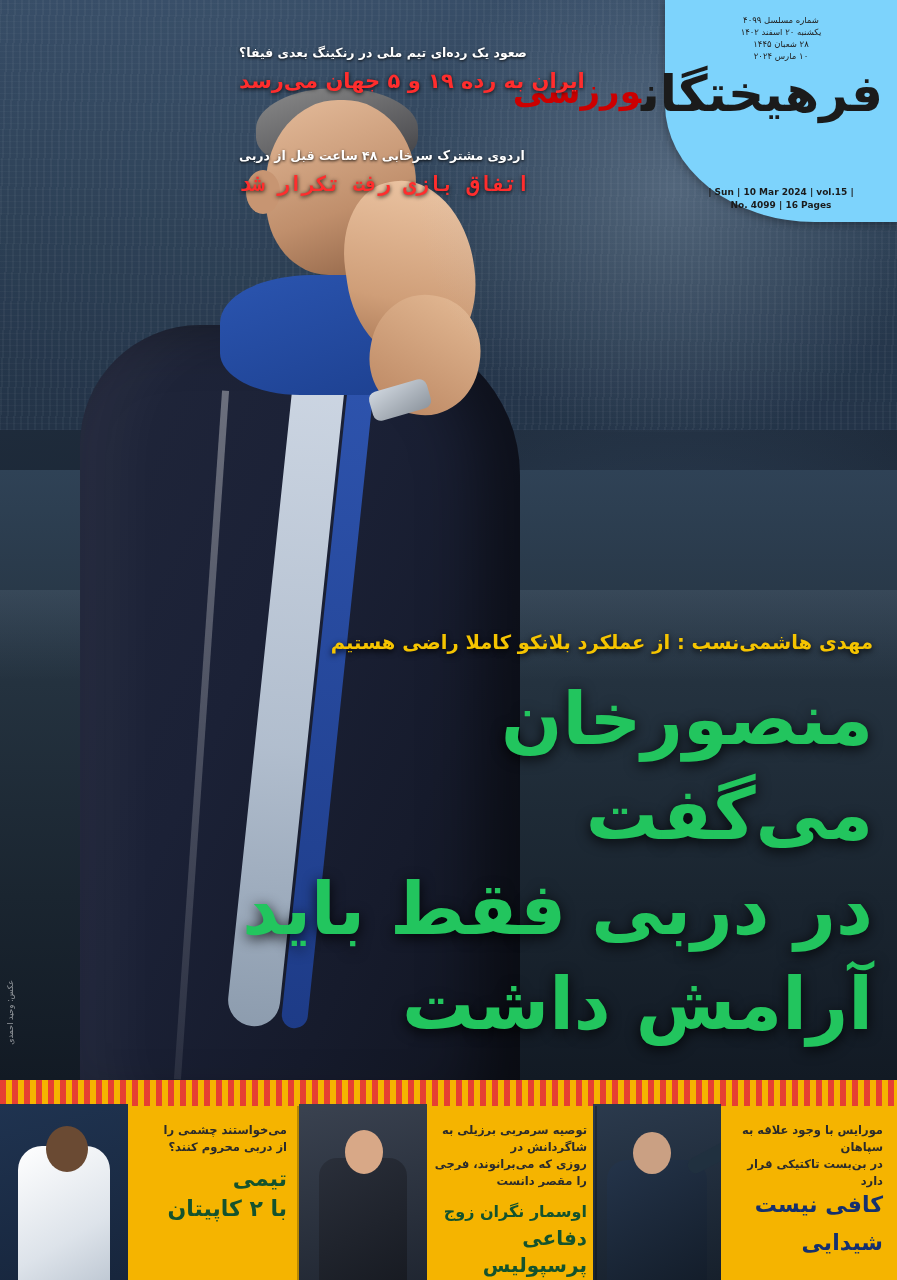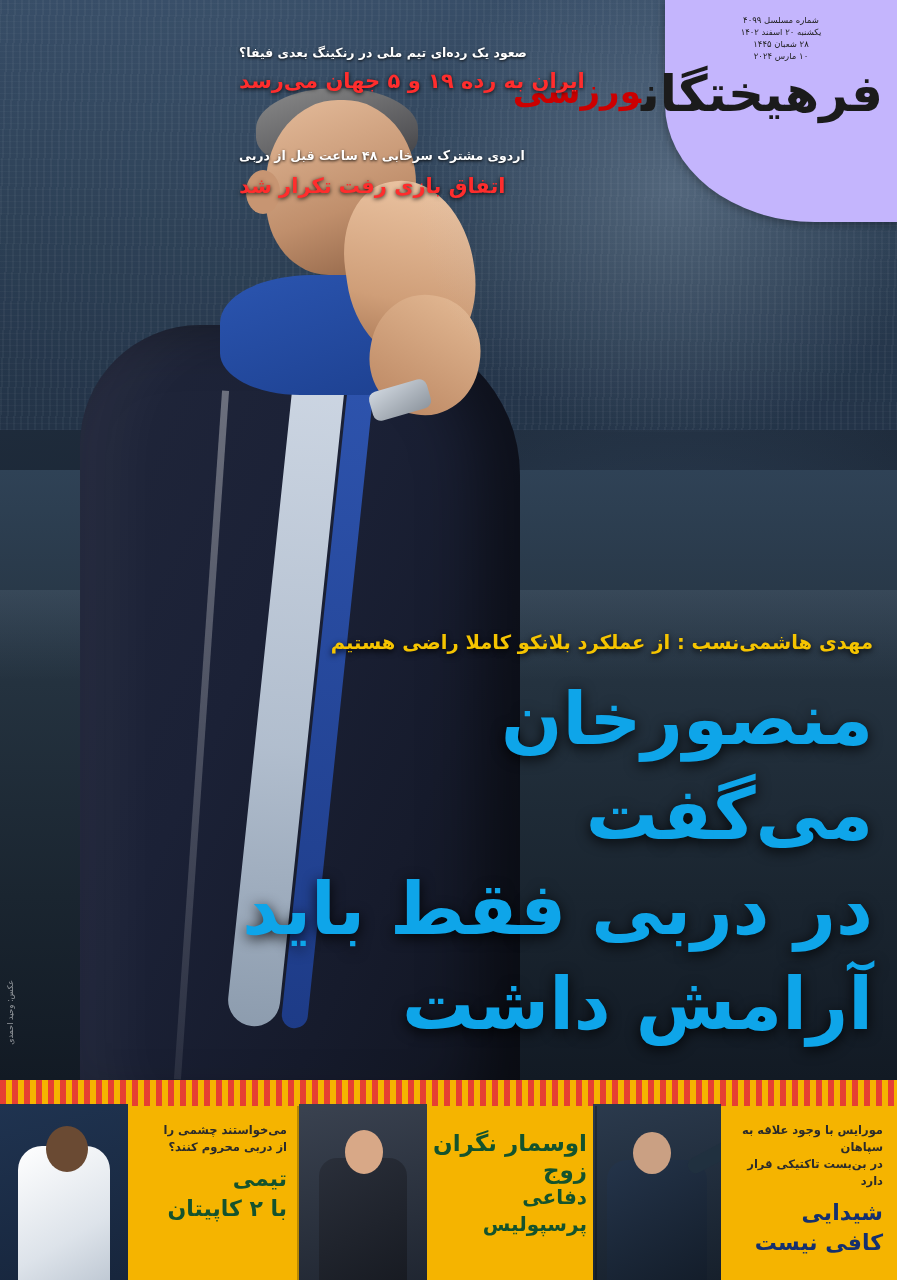--- a/index.html
+++ b/index.html
@@ -105,21 +105,21 @@
   .photo-credit{
     position:absolute;left:6px;top:980px;
     color:rgba(255,255,255,.55);font-size:8px;
     writing-mode:vertical-rl;transform:rotate(180deg);
     letter-spacing:.5px;
   }
 
   
   .masthead{
     position:absolute;right:0;top:0;width:232px;height:222px;
-    background:#c4b5fd;
+    background:#7dd3fc;
     border-bottom-left-radius:150px 118px;
     box-shadow:0 2px 10px rgba(0,0,0,.35);
   }
   .masthead .logo{
     position:absolute;right:14px;top:60px;width:206px;height:120px;
     color:#1b1b1b;
     font-family:"DejaVu Sans","Liberation Sans",sans-serif;
     font-weight:bold;font-size:50px;line-height:62px;
     text-align:right;direction:rtl;
     white-space:nowrap;
@@ -138,33 +138,33 @@
   .teasers{position:absolute;right:238px;top:44px;width:420px;direction:rtl;text-align:left;}
   .teaser{margin-bottom:36px;}
   .teaser .kicker{
     color:#ffffff;font-size:12.5px;line-height:17px;font-weight:bold;
     text-shadow:0 1px 3px rgba(0,0,0,.9);
   }
   .teaser .head{
     margin-top:6px;color:#ff2d2d;font-size:21px;line-height:28px;font-weight:bold;
     text-shadow:0 1px 4px rgba(0,0,0,.85);
   }
-  .teaser.t2 .head{margin-top:8px;}
+  .teaser.t2 .head{margin-top:8px;font-family:Liberation Mono, monospace;}
   .teaser.t3 .head{color:#ff2d2d;}
 
   
   .lead-kicker{
     position:absolute;right:24px;top:630px;width:660px;
     text-align:right;direction:rtl;
     color:#f5c400;font-weight:bold;font-size:19.5px;line-height:26px;
     text-shadow:0 2px 6px rgba(0,0,0,.9);
   }
   .lead-title{
     position:absolute;right:24px;top:672px;width:680px;
-    text-align:right;direction:rtl;color:#0ea5e9;
+    text-align:right;direction:rtl;color:#22c55e;
     font-weight:bold;font-size:72px;line-height:95px;
     letter-spacing:-1px;
     text-shadow:0 3px 14px rgba(0,0,0,.85);
   }
   .lead-title span{display:block;}
 
   
   .bottom{
     position:absolute;left:0;top:1080px;width:897px;height:200px;
     background:#f5b400;
@@ -219,20 +219,22 @@
   </div>
 
   <div class="masthead">
     <div class="dateline" style="white-space:pre-line;">شماره مسلسل ۴۰۹۹
 یکشنبه ۲۰ اسفند ۱۴۰۲
 ۲۸ شعبان ۱۴۴۵
 ۱۰ مارس ۲۰۲۴</div>
     <div class="logo">
       <span>فرهیختگان</span><span class="red">ورزشی</span>
     </div>
+    <div class="issueline" style="white-space:pre-line;">| Sun | 10 Mar 2024 | vol.15 |
+No. 4099 | 16 Pages</div>
   </div>
 
   <div class="teasers">
     <div class="teaser t1">
       <div class="kicker">صعود یک رده‌ای تیم ملی در رنکینگ بعدی فیفا؟</div>
       <div class="head">ایران به رده ۱۹ و ۵ جهان می‌رسد</div>
     </div>
     <div class="teaser t2" style="margin-top:52px;">
       <div class="kicker">اردوی مشترک سرخابی ۴۸ ساعت قبل از دربی</div>
       <div class="head">اتفاق بازی رفت تکرار شد</div>
@@ -251,33 +253,35 @@
 
     <div class="bcell" style="right:4px;width:300px;text-decoration:underline;">
       <div class="thumb th3" style="left:0;">
         <div class="pl"></div>
         <div class="hd"></div>
         <div class="arm"></div>
       </div>
       <div class="txt" style="right:10px;width:160px;">
         <div class="kick" style="white-space:pre-line;">مورایس با وجود علاقه به سپاهان
 در بن‌بست تاکتیکی قرار دارد</div>
+        <div class="hd navy" style="margin-top:0;">کافی نیست</div>
         <div class="hd navy">شیدایی</div>
-        <div class="hd navy" style="margin-top:0;">کافی نیست</div>
       </div>
     </div>
     <div class="sep" style="right:300px;"></div>
 
     <div class="bcell" style="right:302px;width:296px;">
       <div class="thumb th2" style="left:0;">
         <div class="pl"></div>
         <div class="hd"></div>
       </div>
       <div class="txt" style="right:8px;width:160px;">
-        <div class="hd" style="font-size:23px;line-height:27px;">اوسمار نگران زوج</div>
+        <div class="kick" style="white-space:pre-line;">توصیه سرمربی برزیلی به شاگردانش در
+روزی که می‌برانوند، فرجی را مقصر دانست</div>
+        <div class="hd" style="font-size:16px;line-height:27px;">اوسمار نگران زوج</div>
         <div class="hd" style="margin-top:0;font-size:20px;line-height:27px;">دفاعی پرسپولیس</div>
 
       </div>
     </div>
     <div class="sep" style="right:598px;"></div>
 
     <div class="bcell" style="right:600px;width:297px;">
       <div class="thumb th1" style="left:0;">
         <div class="pl"></div>
         <div class="hd"></div>

